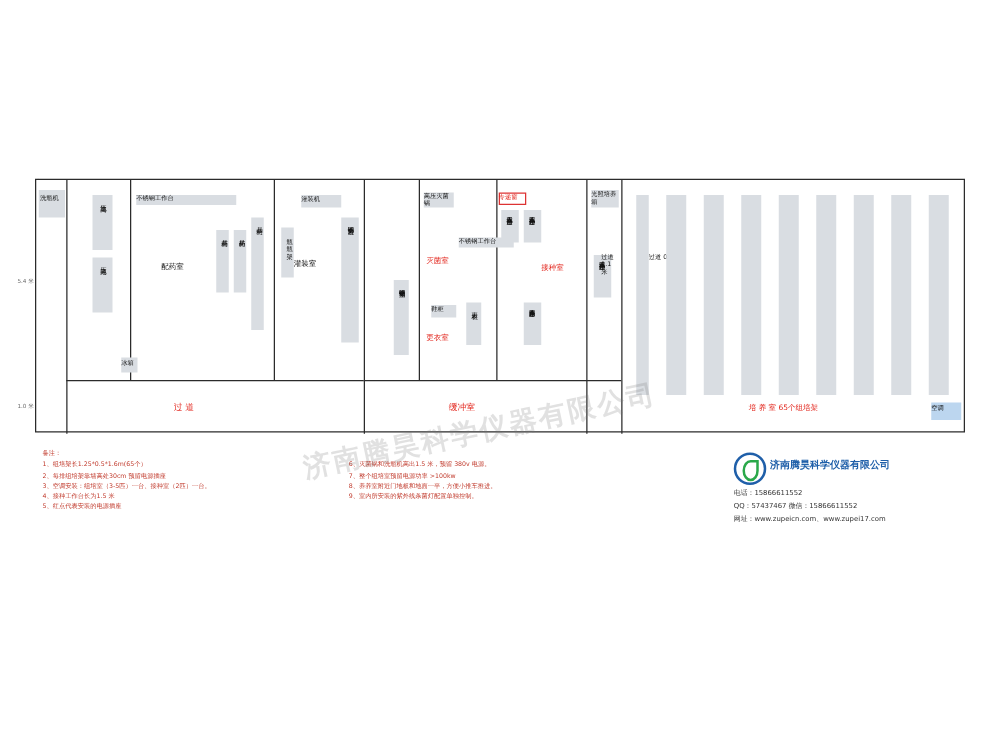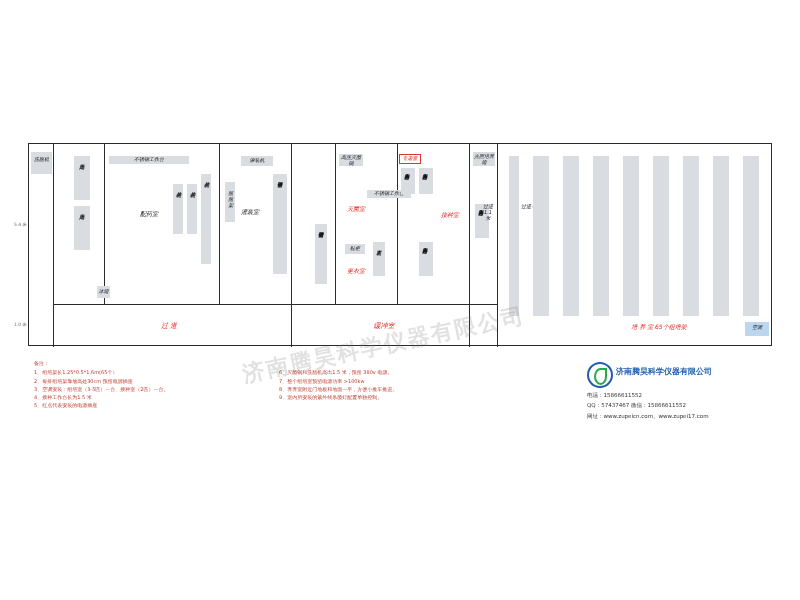--- a/index.html
+++ b/index.html
@@ -2,21 +2,21 @@
 <html><head>
 <meta charset="utf-8">
 <style>
   html,body{margin:0;padding:0;}
   body{width:800px;height:600px;background:#ffffff;font-family:"DejaVu Sans","Liberation Sans",sans-serif;overflow:hidden;}
   #stage{position:relative;width:800px;height:600px;}
 
   .plan{position:absolute;left:28px;top:143px;width:744px;height:203px;border:1px solid #2b2b2b;background:#ffffff;box-sizing:border-box;}
 
   .room{position:absolute;background:#d9dde2;box-sizing:border-box;}
-  .lbl{position:absolute;font-size:5px;line-height:1.15;color:#111;text-align:center;font-style:italic;}
+  .lbl{position:absolute;font-size:5px;line-height:1.15;color:#111;}
   .lbl.v{writing-mode:vertical-rl;text-orientation:upright;letter-spacing:0px;}
   .red{color:#e2231a;}
 
   .dim{position:absolute;font-size:4.5px;color:#6b6b6b;}
   .dimline{position:absolute;background:#b9b9b9;height:1px;}
   .vline{position:absolute;background:#b9b9b9;width:1px;}
 
   .wallv{position:absolute;background:#2b2b2b;width:1px;}
   .wallh{position:absolute;background:#2b2b2b;height:1px;}
 

